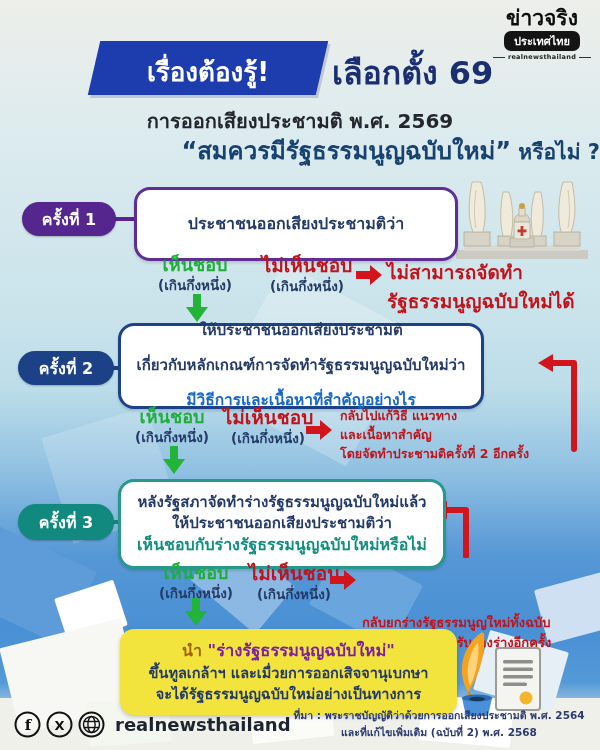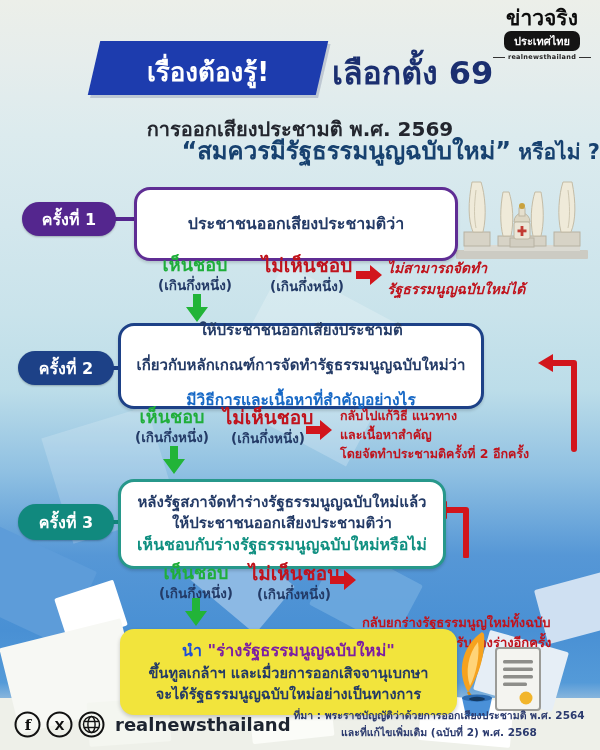--- a/index.html
+++ b/index.html
@@ -39,44 +39,44 @@
   .vote{position:absolute;text-align:center;z-index:3;line-height:1.15;}
   .alabel{font-size:18px;font-weight:700;color:#1fae3a;white-space:nowrap;}
   .rlabel{font-size:19px;font-weight:800;color:#c0131c;white-space:nowrap;}
   .vnote{font-size:13.5px;font-weight:700;color:#233a66;white-space:nowrap;margin-top:2px;}
   .ap1{left:145px;top:255px;width:100px;} .rj1{left:253px;top:255px;width:108px;}
   .ap2{left:122px;top:407px;width:100px;} .rj2{left:216px;top:407px;width:104px;}
   .ap3{left:146px;top:563px;width:100px;} .rj3{left:240px;top:563px;width:108px;}
   .rarrow{position:absolute;z-index:3;}
   .ra1{left:356px;top:265px;} .ra2{left:306px;top:420px;} .ra3{left:330px;top:570px;}
   .outcome{position:absolute;z-index:3;color:#c0131c;font-weight:800;line-height:1.5;white-space:nowrap;}
-  .oc1{left:387px;top:258px;font-size:14px;font-style:italic;}
+  .oc1{left:387px;top:258px;font-size:19px;}
   .oc2{left:340px;top:407px;font-size:12.5px;}
   .oc3{left:362px;top:565px;font-size:13px;margin-top:48px;}
   .garrow{position:absolute;z-index:3;}
   .ga1{left:186px;top:294px;} .ga2{left:163px;top:446px;} .ga3{left:185px;top:598px;}
   .loop{position:absolute;z-index:2;}
   .lp2{left:536px;top:352px;} .lp3{left:430px;top:500px;}
   
   .logo{position:absolute;top:7px;right:8px;width:100px;text-align:center;z-index:4;}
   .logo-title{font-size:21px;font-weight:800;color:#0c0c0c;line-height:1.05;}
   .logo-pill{display:inline-block;background:#141414;color:#fff;font-size:11px;font-weight:700;padding:1px 10px;border-radius:7px;margin-top:2px;white-space:nowrap;}
   .logo-handle{display:flex;align-items:center;justify-content:center;gap:3px;margin-top:2px;}
   .logo-handle .txt{font-size:6.5px;font-weight:700;color:#222;letter-spacing:.3px;}
   .dashline{width:12px;height:1px;background:#333;display:inline-block;}
   .banner-skew{position:absolute;left:94px;top:41px;width:228px;height:54px;background:#1d3cae;transform:skewX(-13deg);z-index:3;box-shadow:3px 3px 0 rgba(22,32,92,.18);}
   .banner-badge{position:absolute;left:94px;top:51px;width:228px;text-align:center;color:#fff;font-size:26px;font-weight:800;z-index:4;white-space:nowrap;}
   .banner-title{position:absolute;left:332px;top:47px;color:#1b2f70;font-size:32px;font-weight:800;z-index:3;white-space:nowrap;}
-  .subtitle{position:absolute;left:0;top:105px;width:600px;text-align:center;font-size:20px;font-weight:800;color:#23262e;z-index:3;white-space:nowrap;margin-top:8px;}
+  .subtitle{position:absolute;left:0;top:105px;width:600px;text-align:center;font-size:20px;font-weight:800;color:#23262e;z-index:3;white-space:nowrap;}
   .question{position:absolute;left:0;top:131px;width:600px;text-align:right;z-index:3;white-space:nowrap;}
   .question .q{font-size:24px;font-weight:800;color:#17416f;}
   .question .qs{font-size:21px;font-weight:800;color:#17416f;}
   
   .finalbox{position:absolute;left:120px;top:629px;width:337px;height:86px;background:#f2e43c;border-radius:14px;z-index:3;display:flex;flex-direction:column;align-items:center;justify-content:center;line-height:1.45;text-align:center;white-space:nowrap;box-shadow:0 2px 4px rgba(0,0,0,.2);}
-  .fprefix{font-size:16px;font-weight:800;color:#1d4ed8;}
+  .fprefix{font-size:16px;font-weight:800;color:#a16207;}
   .fquoted{font-size:16.5px;font-weight:800;color:#7c1fa2;}
   .fline{font-size:14.5px;font-weight:800;color:#233a66;}
   .monu{position:absolute;left:452px;top:176px;z-index:2;}
   .sign{position:absolute;left:448px;top:630px;z-index:3;}
   
   .social{position:absolute;left:14px;top:711px;display:flex;align-items:center;gap:5px;z-index:4;}
   .handle{font-size:18px;font-weight:800;color:#1d2430;margin-left:5px;white-space:nowrap;}
   .source{position:absolute;right:6px;top:707px;width:310px;text-align:center;font-size:10.5px;font-weight:700;color:#2b3a6e;line-height:1.6;z-index:4;white-space:nowrap;}
 </style>
 </head>

